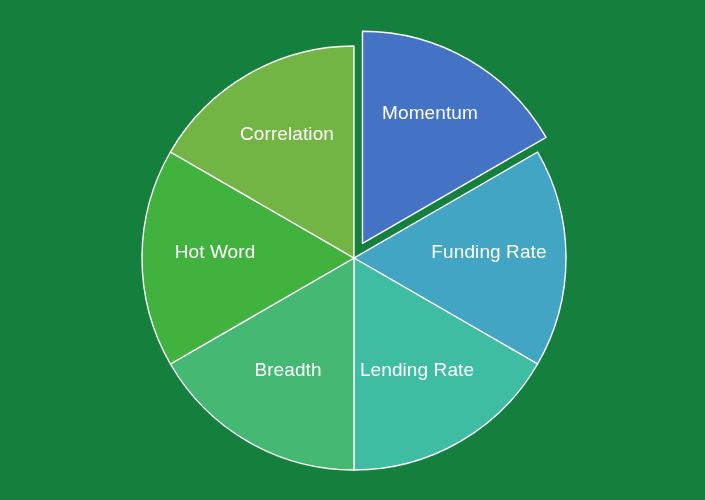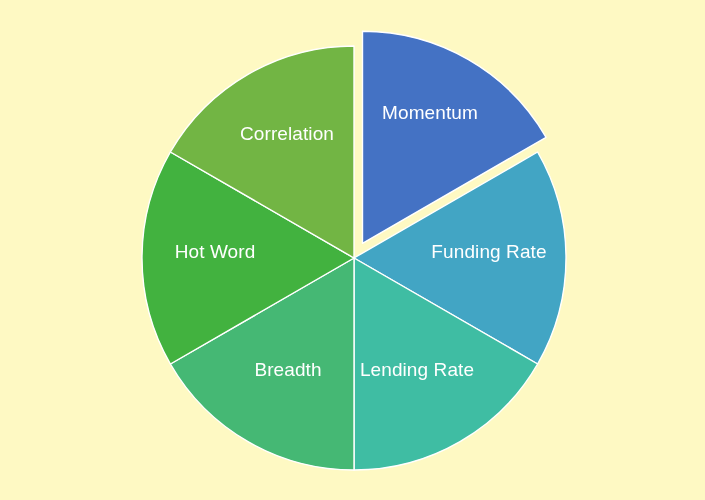--- a/index.html
+++ b/index.html
@@ -11,21 +11,21 @@
   body {
     width: 705px;
     height: 500px;
     overflow: hidden;
     font-family: "Liberation Sans", sans-serif;
   }
   #chart-root {
     position: relative;
     width: 705px;
     height: 500px;
-    background: #fef9c3;
+    background: #15803d;
   }
   #pie-svg {
     display: block;
     width: 705px;
     height: 500px;
   }
   .slice-path {
     stroke: #ffffff;
     stroke-width: 1.4;
     stroke-linejoin: round;

